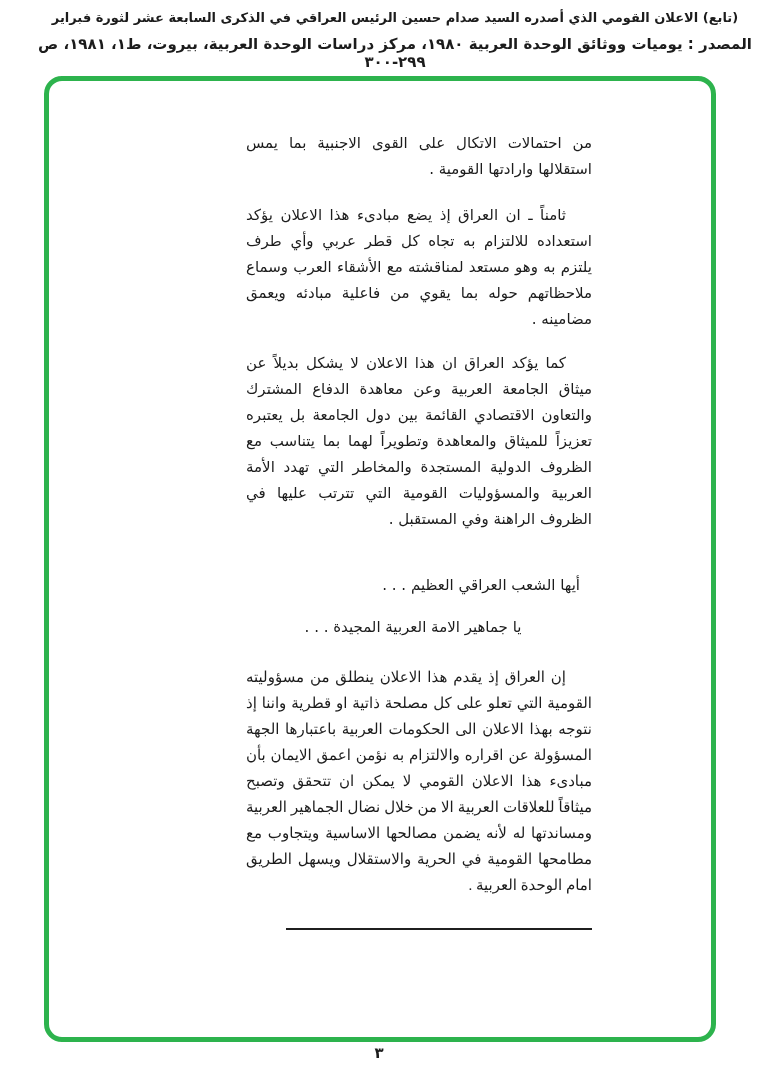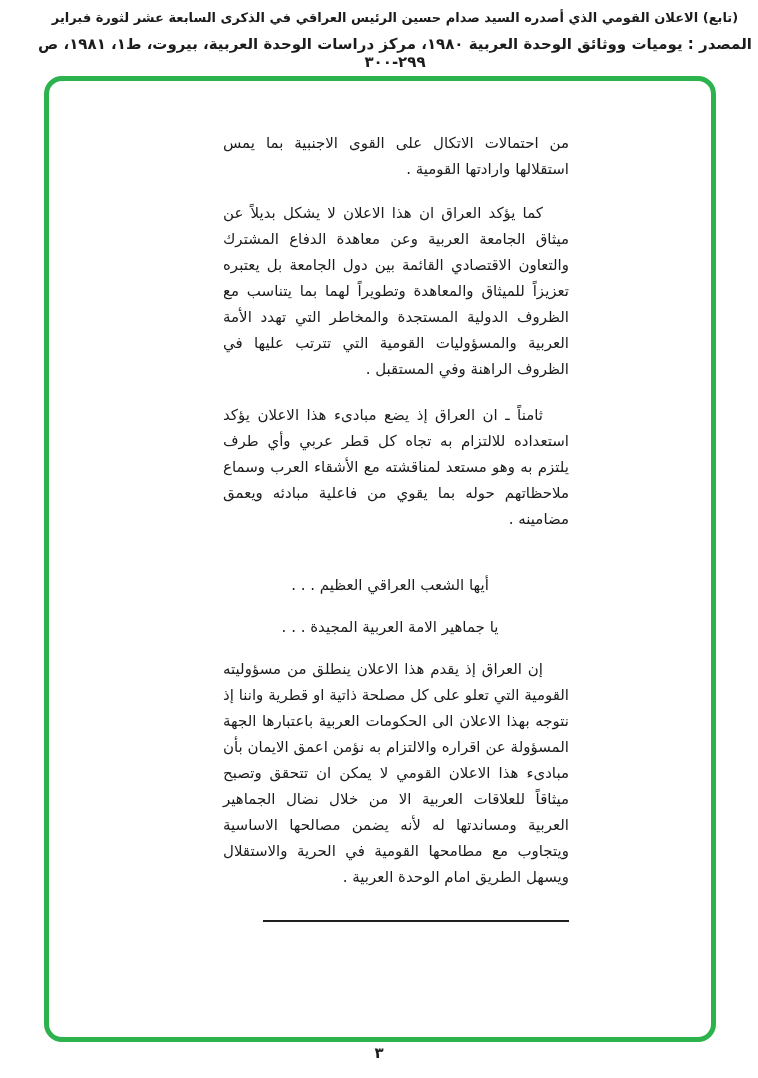--- a/index.html
+++ b/index.html
@@ -41,38 +41,38 @@
     height: 966px;
     border: 5px solid #2db34d;
     border-radius: 18px;
     background: transparent;
   }
 
   
   .content {
     position: absolute;
     top: 130px;
-    right: 189px;
+    right: 166px;
     width: 346px;
     direction: rtl;
     text-align: justify;
     font-size: 15px;
     line-height: 26px;
   }
   .para { text-indent: 26px; }
   .para.no-indent { text-indent: 0; }
   .para.mt-a { margin-top: 20px; }
   .para.mt-b { margin-top: 18px; }
-  .para.mt-c { margin-top: 16px; }
+  .para.mt-c { margin-top: 24px; font-family: Liberation Serif, serif; }
   .salutation {
     text-align: right;
     text-indent: 12px;
     text-justify: none;
   }
-  .salutation.sal1 { margin-top: 40px; text-align: center; }
+  .salutation.sal1 { margin-top: 40px; }
   .salutation.sal2 { margin-top: 16px; text-align: center; }
 
   .divider {
     border: none;
     border-top: 2px solid #1f1f1f;
     width: 306px;
     height: 0;
     margin-top: 30px;
     margin-left: auto;
     margin-right: 0;
@@ -98,23 +98,23 @@
   <header class="page-header">
     <div class="header-title">(تابع) الاعلان القومي الذي أصدره السيد صدام حسين الرئيس العراقي في الذكرى  السابعة عشر لثورة فبراير</div>
     <div class="header-source">المصدر :   يوميات ووثائق الوحدة العربية ١٩٨٠، مركز دراسات الوحدة العربية، بيروت، ط١، ١٩٨١، ص ٢٩٩-٣٠٠</div>
   </header>
 
   <div class="green-frame"></div>
 
   <main class="content">
     <p class="para no-indent">من احتمالات الاتكال على القوى الاجنبية بما يمس استقلالها وارادتها القومية .</p>
 
+    <p class="para mt-a">ثامناً ـ ان العراق إذ يضع مبادىء هذا الاعلان يؤكد استعداده للالتزام به تجاه كل قطر عربي وأي طرف يلتزم به وهو مستعد لمناقشته مع الأشقاء العرب وسماع ملاحظاتهم حوله بما يقوي من فاعلية مبادئه ويعمق مضامينه .</p>
+
     <p class="para mt-b">كما يؤكد العراق ان هذا الاعلان لا يشكل بديلاً عن ميثاق الجامعة العربية وعن معاهدة الدفاع المشترك والتعاون الاقتصادي القائمة بين دول الجامعة بل يعتبره تعزيزاً للميثاق والمعاهدة وتطويراً لهما بما يتناسب مع الظروف الدولية المستجدة والمخاطر التي تهدد الأمة العربية والمسؤوليات القومية التي تترتب عليها في الظروف الراهنة وفي المستقبل .</p>
-
-    <p class="para mt-a">ثامناً ـ ان العراق إذ يضع مبادىء هذا الاعلان يؤكد استعداده للالتزام به تجاه كل قطر عربي وأي طرف يلتزم به وهو مستعد لمناقشته مع الأشقاء العرب وسماع ملاحظاتهم حوله بما يقوي من فاعلية مبادئه ويعمق مضامينه .</p>
 
     <p class="salutation sal1">أيها الشعب العراقي العظيم . . .</p>
 
     <p class="salutation sal2">يا جماهير الامة العربية المجيدة . . .</p>
 
     <p class="para mt-c">إن العراق إذ يقدم هذا الاعلان ينطلق من مسؤوليته القومية التي تعلو على كل مصلحة ذاتية او قطرية واننا إذ نتوجه بهذا الاعلان الى الحكومات العربية باعتبارها الجهة المسؤولة عن اقراره والالتزام به نؤمن اعمق الايمان بأن مبادىء هذا الاعلان القومي لا يمكن ان تتحقق وتصبح ميثاقاً للعلاقات العربية الا من خلال نضال الجماهير العربية ومساندتها له لأنه يضمن مصالحها الاساسية ويتجاوب مع مطامحها القومية في الحرية والاستقلال ويسهل الطريق امام الوحدة العربية .</p>
 
     <hr class="divider">
   </main>
 

